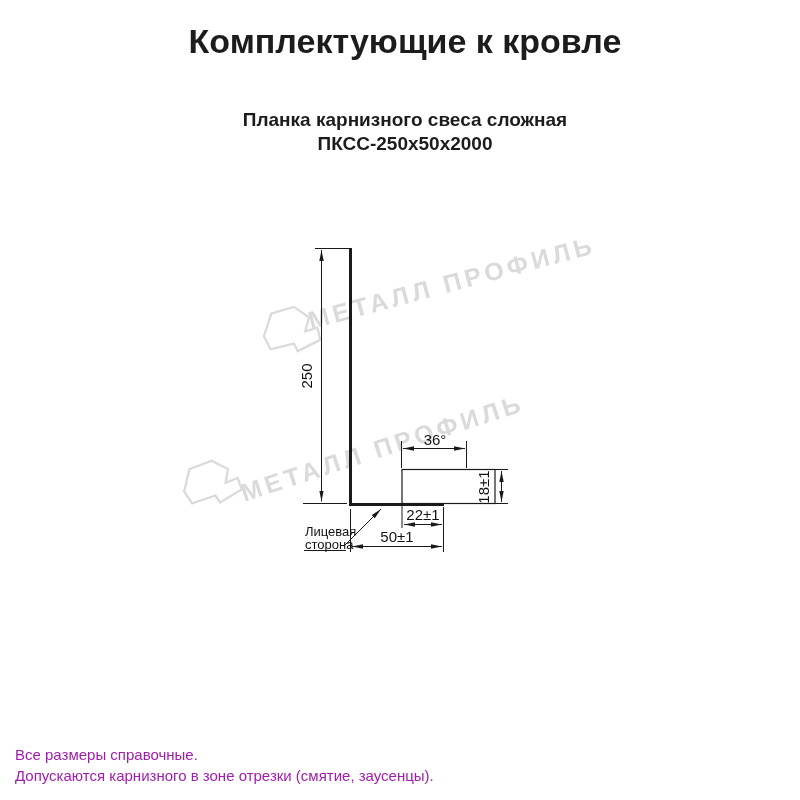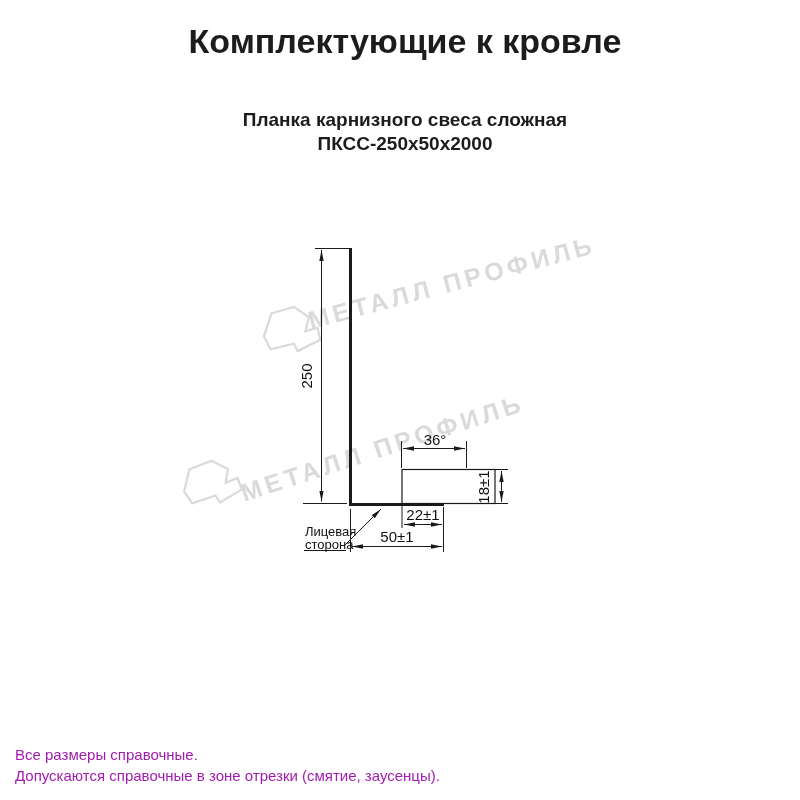--- a/index.html
+++ b/index.html
@@ -98,14 +98,14 @@
   <g stroke="#1a1a1a" stroke-width="1">
     <line x1="304" y1="550.5" x2="346" y2="550.5"></line>
     <line x1="345" y1="545" x2="381" y2="509" marker-end="url(#arr)"></line>
   </g>
   <text class="leader-text" x="305" y="536">Лицевая</text>
   <text class="leader-text" x="305" y="549">сторона</text>
 </svg>
 
 <div class="footer">
   <div>Все размеры справочные.</div>
-  <div>Допускаются справочные в зоне отрезки (смятие, заусенцы).</div>
+  <div>Допускаются карнизного в зоне отрезки (смятие, заусенцы).</div>
 </div>
 
 </body></html>

